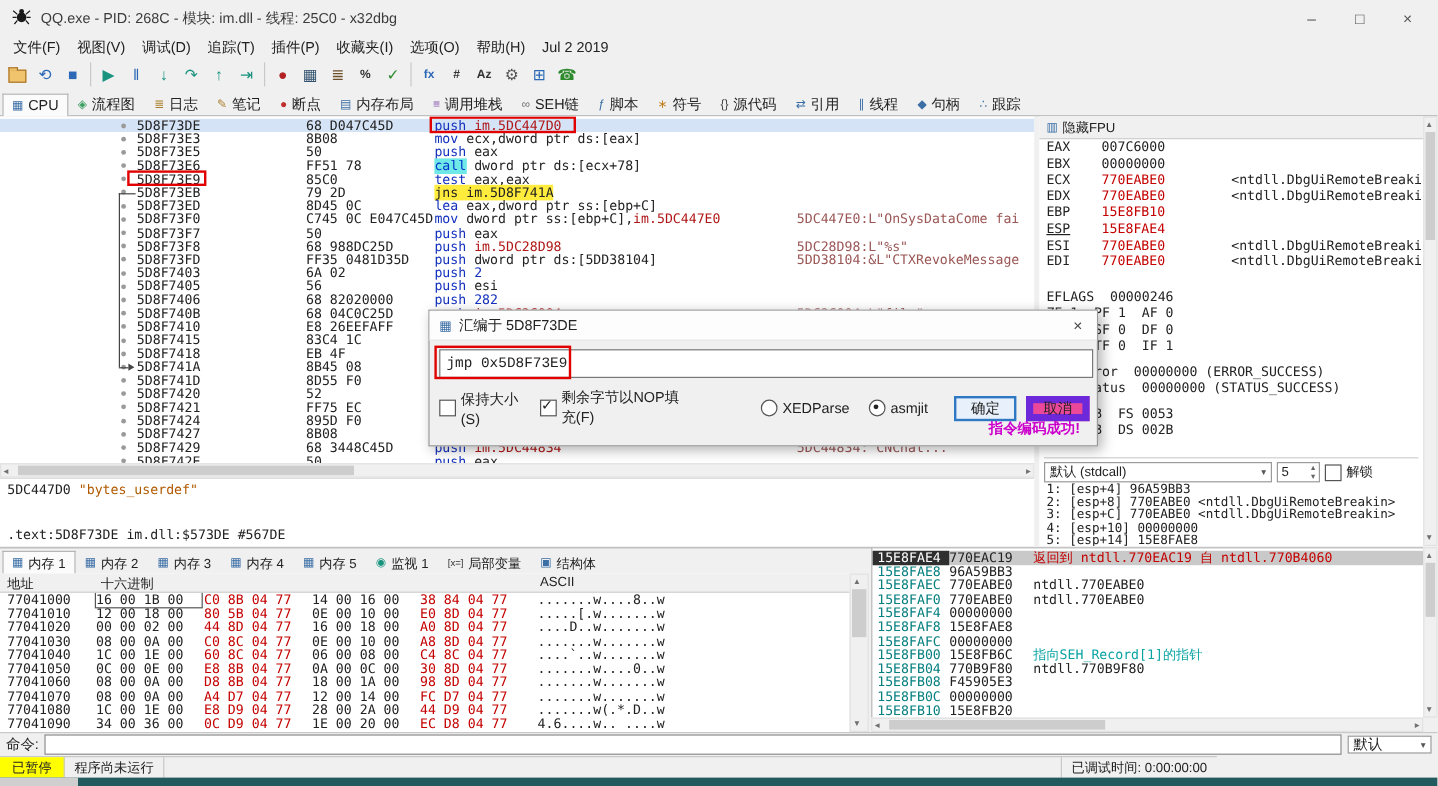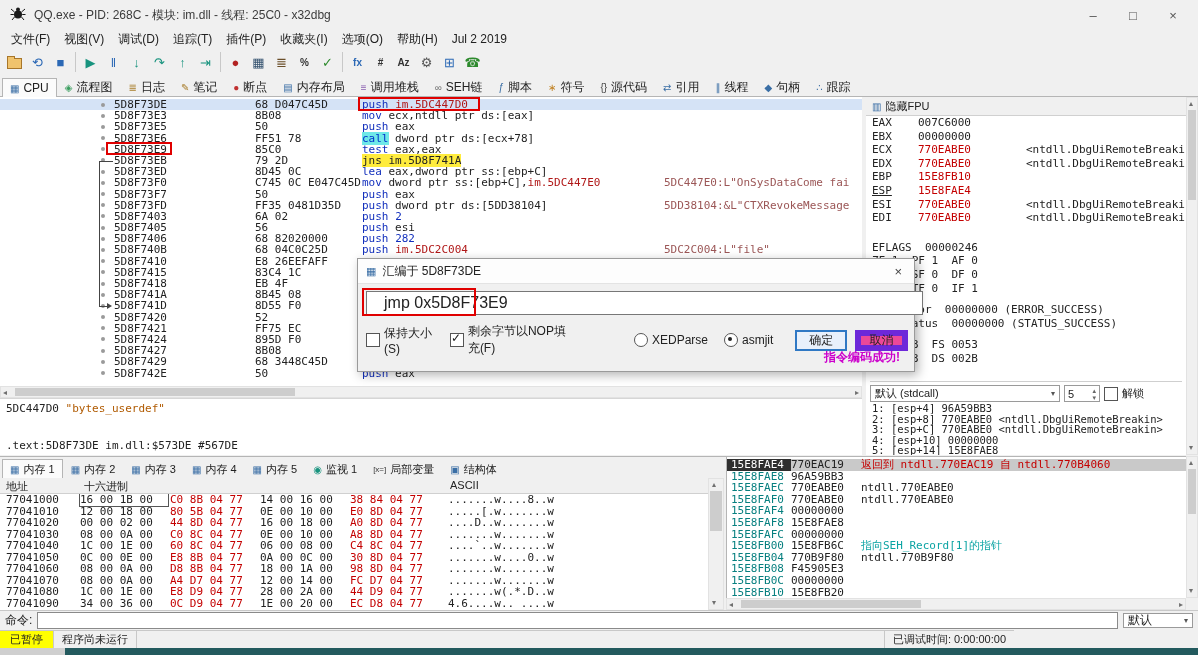--- a/index.html
+++ b/index.html
@@ -144,21 +144,21 @@
   #taskbar-corner{position:absolute;left:0;top:648px;width:65px;height:7px;background:#cfcfcf}
 
   
   #dlg{position:absolute;left:357px;top:258px;width:558px;height:114px;background:#f0f0f0;border:1px solid #9a9a9a;
        box-shadow:3px 3px 10px rgba(0,0,0,.30);z-index:50;box-sizing:border-box}
   .dlg-title{height:24px;background:#fdfdfd;display:flex;align-items:center;gap:6px;padding:0 8px;font-size:12px;
              border-bottom:1px solid #e3e3e3}
   .dlg-ic{color:#3a6ea5;font-size:11px}
   .dlg-x{margin-left:auto;color:#444;font-size:13px;padding:0 4px}
   .dlg-input{position:absolute;left:8px;top:32px;width:538px;height:22px;background:#fff;border:1px solid #777;
-             font-family:Liberation Sans, sans-serif;font-size:16px;line-height:22px;padding-left:17px;box-sizing:content-box}
+             font-family:Liberation Mono, monospace;font-size:12px;line-height:22px;padding-left:5px;box-sizing:content-box}
   .dlg-row{position:absolute;left:8px;top:64px;width:542px;display:flex;align-items:center;font-size:12px}
   .chk{display:flex;align-items:center;gap:4px}
   .btn{width:60px;height:21px;background:#ec4899;border:6px solid #6d28d9;display:flex;align-items:center;
        justify-content:center;font-size:12px;box-sizing:border-box}
   .btn.ok{border:2px solid #2f78c4;background:#e8f0fb}
   .dlg-status{position:absolute;right:14px;top:90px;color:#cc00cc;font-size:12px;font-weight:bold}
   #anno3{position:absolute;left:4px;top:29px;width:114px;height:28px;border:2px solid #e00000;z-index:60;box-sizing:border-box}
 </style>
 </head>
 <body>
@@ -314,28 +314,29 @@
     </span>
     <span class="vtab">
       <span class="tico" style="color: rgb(58, 110, 165);">∴</span>
       <span>跟踪</span>
     </span>
   </div>
 
 <div id="disasm">
   <div id="dis-rows" style="padding-top: 2px;">
       <div class="dis-row sel"><span class="gut"><span class="dot"></span></span><span class="d-addr">5D8F73DE</span><span class="d-bytes">68 D047C45D</span><span class="d-instr"><span class="tk-b">push</span><span> </span><span class="tk-r">im.5DC447D0</span></span><span class="d-cmt"></span></div>
-      <div class="dis-row"><span class="gut"><span class="dot"></span></span><span class="d-addr">5D8F73E3</span><span class="d-bytes">8B08</span><span class="d-instr"><span class="tk-b">mov</span><span> ecx,ntdll ptr ds:[eax]</span></span><span class="d-cmt"></span></div>
+      <div class="dis-row"><span class="gut"><span class="dot"></span></span><span class="d-addr">5D8F73E3</span><span class="d-bytes">8B08</span><span class="d-instr"><span class="tk-b">mov</span><span> ecx,dword ptr ds:[eax]</span></span><span class="d-cmt"></span></div>
       <div class="dis-row"><span class="gut"><span class="dot"></span></span><span class="d-addr">5D8F73E5</span><span class="d-bytes">50</span><span class="d-instr"><span class="tk-b">push</span><span> eax</span></span><span class="d-cmt"></span></div>
       <div class="dis-row"><span class="gut"><span class="dot"></span></span><span class="d-addr">5D8F73E6</span><span class="d-bytes">FF51 78</span><span class="d-instr"><span class="tk-call">call</span><span> dword ptr ds:[ecx+78]</span></span><span class="d-cmt"></span></div>
       <div class="dis-row"><span class="gut"><span class="dot"></span></span><span class="d-addr">5D8F73E9</span><span class="d-bytes">85C0</span><span class="d-instr"><span class="tk-b">test</span><span> eax,eax</span></span><span class="d-cmt"></span></div>
       <div class="dis-row"><span class="gut"><span class="dot"></span></span><span class="d-addr">5D8F73EB</span><span class="d-bytes">79 2D</span><span class="d-instr"><span class="tk-jmp">jns im.5D8F741A</span></span><span class="d-cmt"></span></div>
       <div class="dis-row"><span class="gut"><span class="dot"></span></span><span class="d-addr">5D8F73ED</span><span class="d-bytes">8D45 0C</span><span class="d-instr"><span class="tk-b">lea</span><span> eax,dword ptr ss:[ebp+C]</span></span><span class="d-cmt"></span></div>
       <div class="dis-row"><span class="gut"><span class="dot"></span></span><span class="d-addr">5D8F73F0</span><span class="d-bytes">C745 0C E047C45D</span><span class="d-instr"><span class="tk-b">mov</span><span> dword ptr ss:[ebp+C],</span><span class="tk-r">im.5DC447E0</span></span><span class="d-cmt">5DC447E0:L"OnSysDataCome fai</span></div>
       <div class="dis-row"><span class="gut"><span class="dot"></span></span><span class="d-addr">5D8F73F7</span><span class="d-bytes">50</span><span class="d-instr"><span class="tk-b">push</span><span> eax</span></span><span class="d-cmt"></span></div>
+      <div class="dis-row"><span class="gut"><span class="dot"></span></span><span class="d-addr">5D8F73F8</span><span class="d-bytes">68 988DC25D</span><span class="d-instr"><span class="tk-b">push</span><span> </span><span class="tk-r">im.5DC28D98</span></span><span class="d-cmt">5DC28D98:L"%s"</span></div>
       <div class="dis-row"><span class="gut"><span class="dot"></span></span><span class="d-addr">5D8F73FD</span><span class="d-bytes">FF35 0481D35D</span><span class="d-instr"><span class="tk-b">push</span><span> dword ptr ds:[5DD38104]</span></span><span class="d-cmt">5DD38104:&amp;L"CTXRevokeMessage</span></div>
       <div class="dis-row"><span class="gut"><span class="dot"></span></span><span class="d-addr">5D8F7403</span><span class="d-bytes">6A 02</span><span class="d-instr"><span class="tk-b">push</span><span> </span><span class="tk-b">2</span></span><span class="d-cmt"></span></div>
       <div class="dis-row"><span class="gut"><span class="dot"></span></span><span class="d-addr">5D8F7405</span><span class="d-bytes">56</span><span class="d-instr"><span class="tk-b">push</span><span> esi</span></span><span class="d-cmt"></span></div>
       <div class="dis-row"><span class="gut"><span class="dot"></span></span><span class="d-addr">5D8F7406</span><span class="d-bytes">68 82020000</span><span class="d-instr"><span class="tk-b">push</span><span> </span><span class="tk-b">282</span></span><span class="d-cmt"></span></div>
       <div class="dis-row"><span class="gut"><span class="dot"></span></span><span class="d-addr">5D8F740B</span><span class="d-bytes">68 04C0C25D</span><span class="d-instr"><span class="tk-b">push</span><span> </span><span class="tk-r">im.5DC2C004</span></span><span class="d-cmt">5DC2C004:L"file"</span></div>
       <div class="dis-row"><span class="gut"><span class="dot"></span></span><span class="d-addr">5D8F7410</span><span class="d-bytes">E8 26EEFAFF</span><span class="d-instr"></span><span class="d-cmt"></span></div>
       <div class="dis-row"><span class="gut"><span class="dot"></span></span><span class="d-addr">5D8F7415</span><span class="d-bytes">83C4 1C</span><span class="d-instr"></span><span class="d-cmt"></span></div>
       <div class="dis-row"><span class="gut"><span class="dot"></span></span><span class="d-addr">5D8F7418</span><span class="d-bytes">EB 4F</span><span class="d-instr"></span><span class="d-cmt"></span></div>
       <div class="dis-row"><span class="gut"><span class="dot"></span></span><span class="d-addr">5D8F741A</span><span class="d-bytes">8B45 08</span><span class="d-instr"></span><span class="d-cmt"></span></div>
       <div class="dis-row"><span class="gut"><span class="dot"></span></span><span class="d-addr">5D8F741D</span><span class="d-bytes">8D55 F0</span><span class="d-instr"></span><span class="d-cmt"></span></div>

